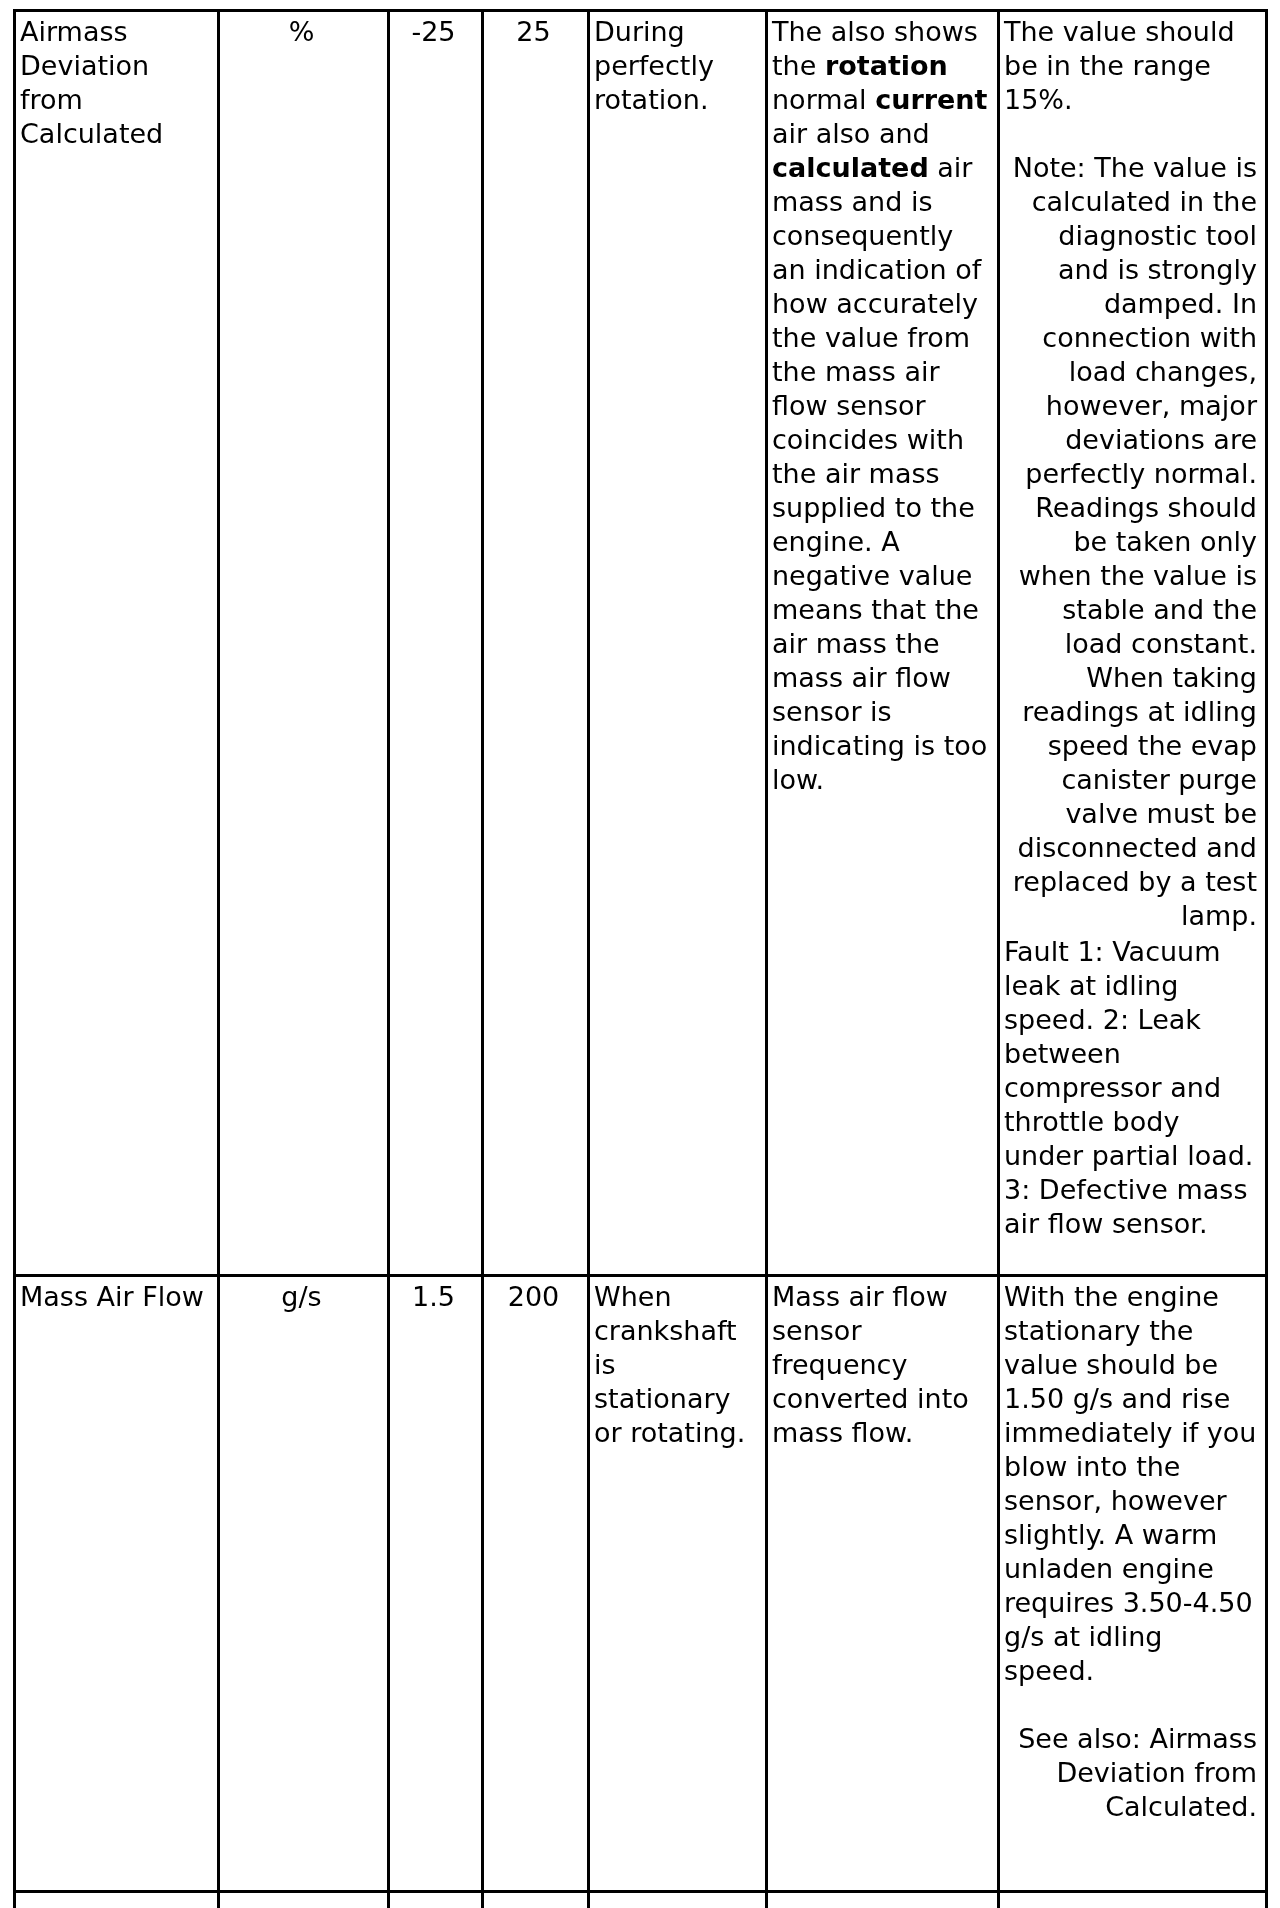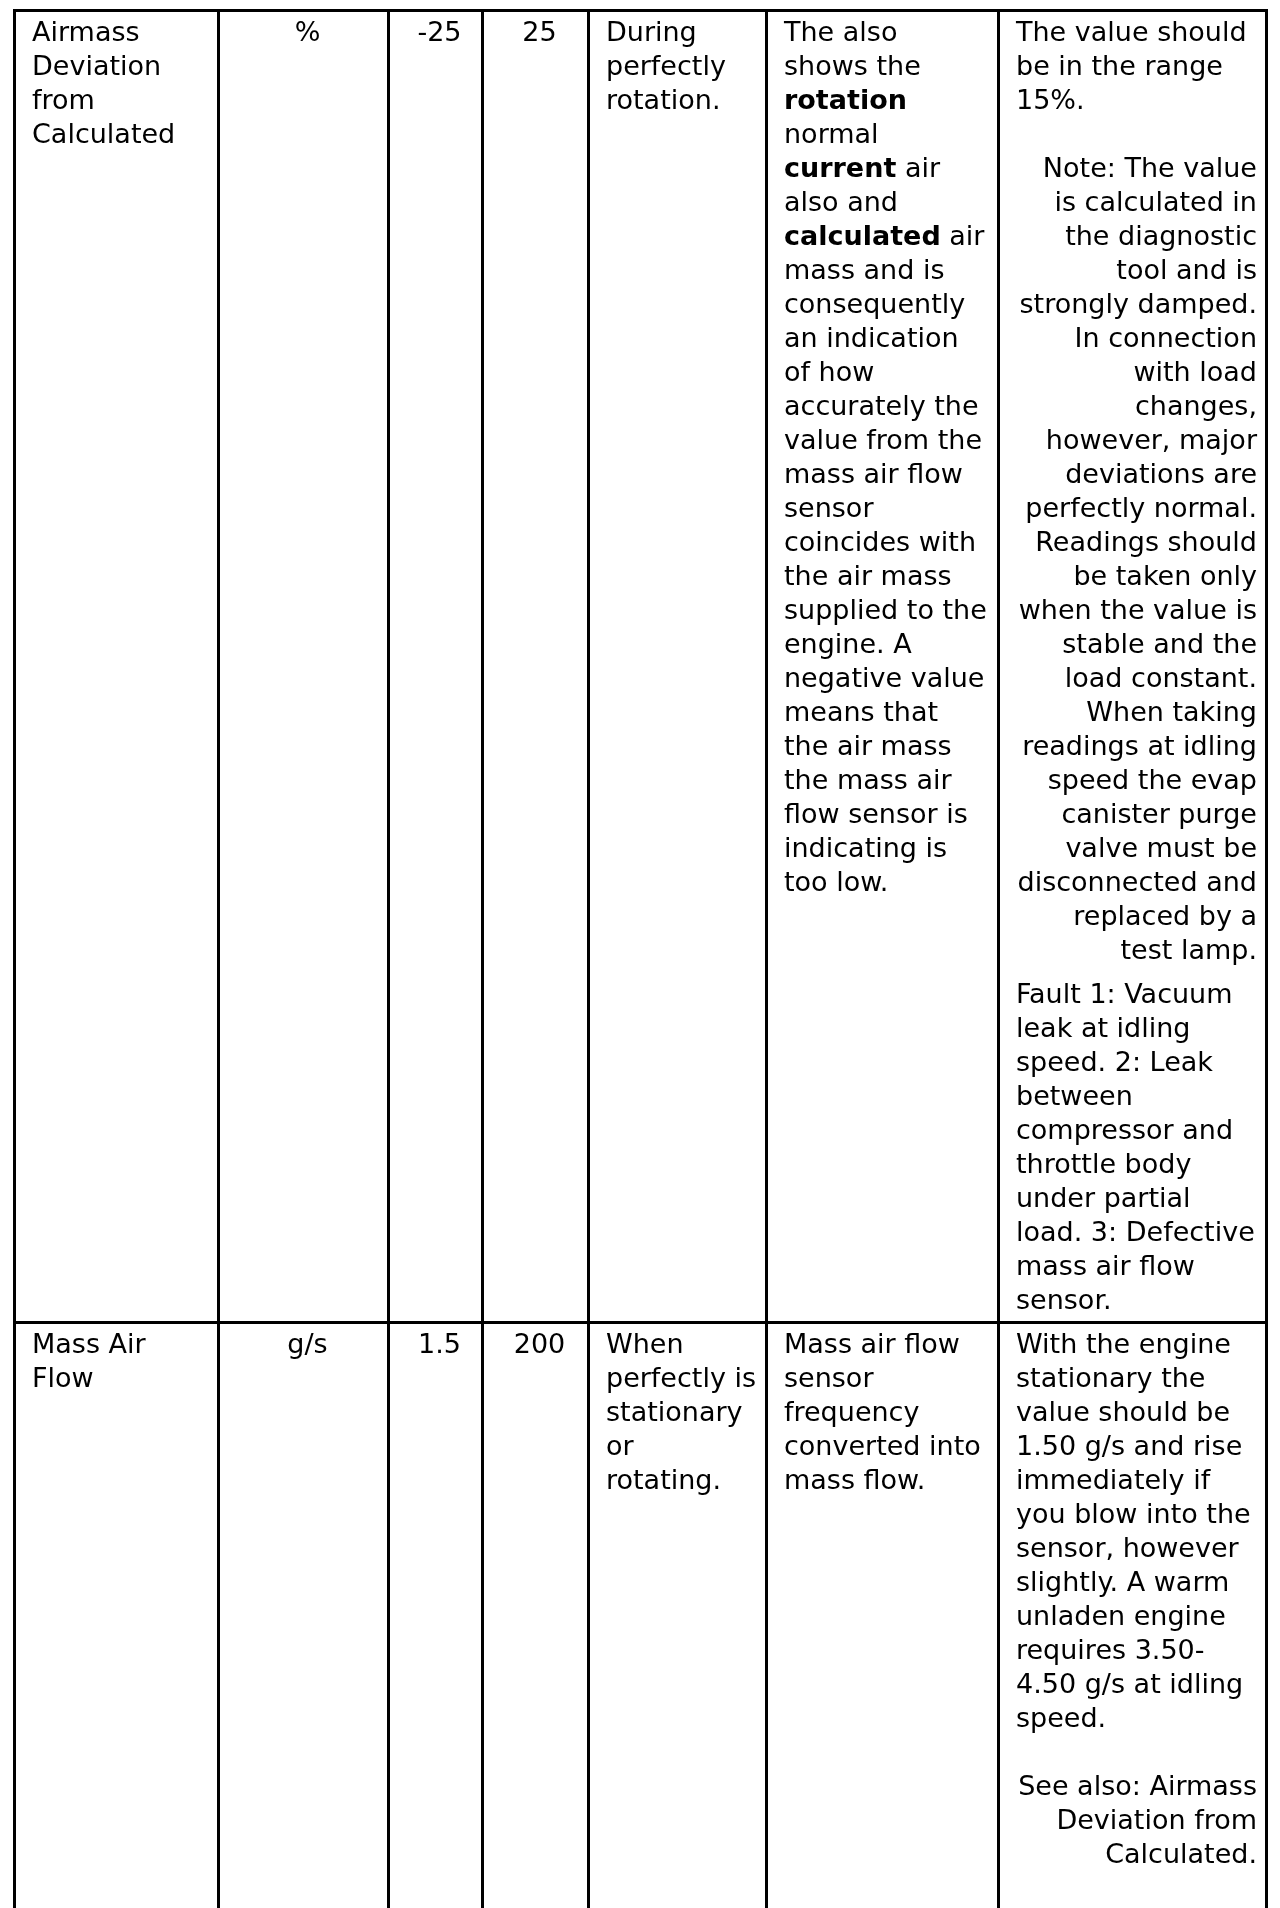--- a/index.html
+++ b/index.html
@@ -19,29 +19,29 @@
   table.param-table {
     border-collapse: collapse;
     table-layout: fixed;
     margin: 9px 0 0 13px;
     width: 1255px;
     background: #ffffff;
   }
   table.param-table td {
     border: 3px solid #000000;
     vertical-align: top;
-    padding: 3px 8px 4px 16px;
+    padding: 3px 8px 4px 4px;
     overflow: hidden;
     word-wrap: break-word;
   }
   td.name-cell   { padding-right: 28px; }
   td.center-cell { text-align: center; }
   .cell p { margin: 0; }
   .cell p.para-gap   { margin-top: 34px; text-align: right; }
-  .cell p.para-small { margin-top: 10px; }
+  .cell p.para-small { margin-top: 2px; }
   b { font-weight: bold; }
   tr.row-1 { height: 1265px; }
   tr.row-2 { height: 616px; }
   tr.row-3 { height: 60px; }
 </style>
 </head>
 <body>
 
 <table class="param-table">
   <colgroup>
@@ -88,21 +88,21 @@
     <td class="cell center-cell">
       <span>g/s</span>
     </td>
     <td class="cell center-cell">
       <span>1.5</span>
     </td>
     <td class="cell center-cell">
       <span>200</span>
     </td>
     <td class="cell">
-      <span>When perfectly is stationary or rotating.</span>
+      <span>When crankshaft is stationary or rotating.</span>
     </td>
     <td class="cell">
       <p>Mass air flow sensor frequency converted into mass flow.</p>
     </td>
     <td class="cell">
       <p>With the engine stationary the value should be 1.50 g/s and rise immediately if you blow into the sensor, however slightly. A warm unladen engine requires 3.50-4.50 g/s at idling speed.</p>
       <p class="para-gap">See also: Airmass Deviation from Calculated.</p>
     </td>
   </tr>
 

